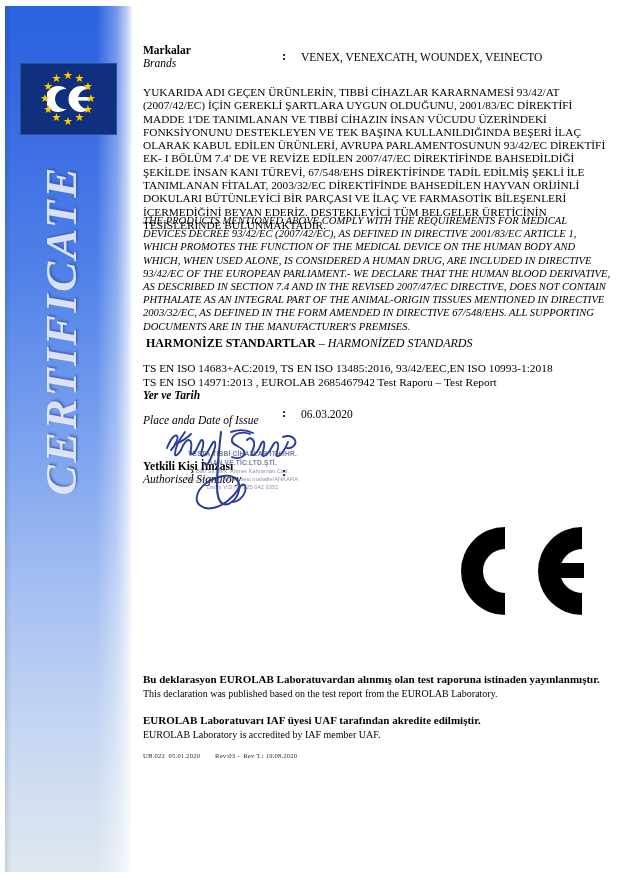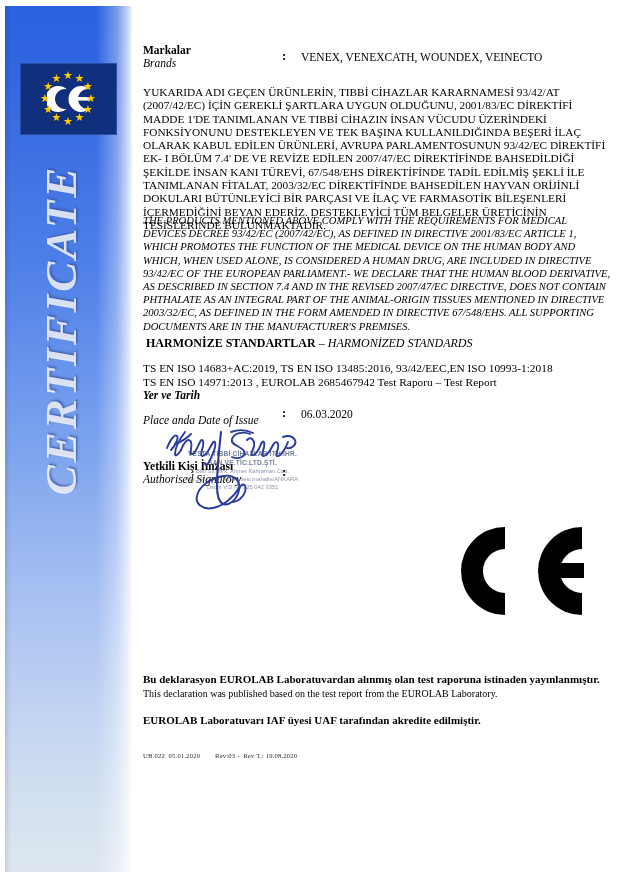--- a/index.html
+++ b/index.html
@@ -291,20 +291,21 @@
   <div class="value" style="left:158px; top:408px;">06.03.2020</div>
 
   <div class="row-label lbl-tr" style="left:0px; top:460px;">Yetkili Kişi İmzası</div>
   <div class="row-label lbl-en" style="left:0px; top:473px;">Authorised Signatory</div>
   <div class="colon" style="left:139px; top:465px;">:</div>
 
   <div class="foot-bold" style="left:0px; top:673px;font-family:Liberation Serif, serif;">Bu deklarasyon EUROLAB Laboratuvardan alınmış olan test raporuna istinaden yayınlanmıştır.</div>
   <div class="foot-ital" style="left:0px; top:687px;">This declaration was published based on the test report from the EUROLAB Laboratory.</div>
 
   <div class="foot-bold" style="left:0px; top:714px;">EUROLAB Laboratuvarı IAF üyesi UAF tarafından akredite edilmiştir.</div>
+  <div class="foot-ital" style="left:0px; top:728px;">EUROLAB Laboratory is accredited by IAF member UAF.</div>
 
   <div id="doc-ref" style="left:0px; top:751px;">UB.022  05.01.2020        Rev:03 -  Rev T.: 19.08.2020</div>
 </div>
 
 <div id="signature-block">
   <svg id="signature-scribble" width="175" height="95" viewBox="0 0 175 95">
     <g fill="none" stroke="#2a3a9e" stroke-width="1.9" stroke-linecap="round" stroke-linejoin="round">
 
       <path d="M12,24 C16,14 20,10 22,12 C24,14 20,22 16,26"></path>
       <path d="M30,8 C24,16 20,24 20,30 C20,33 23,31 26,26"></path>

